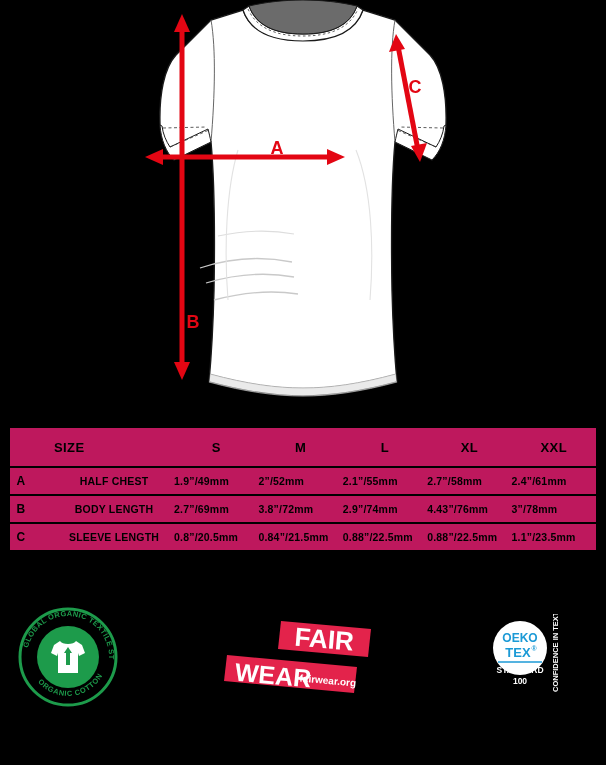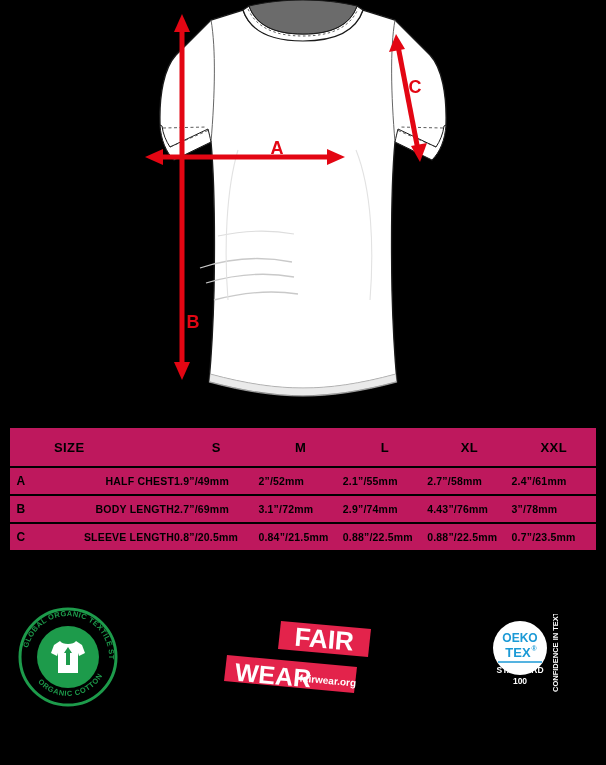--- a/index.html
+++ b/index.html
@@ -84,21 +84,21 @@
     border-bottom: none;
   }
   .data-row td.lbl-col {
     width: 22px;
     font-size: 12px;
     font-weight: bold;
     text-align: center;
   }
   .data-row td.name-col {
     width: 120px;
-    text-align: right;
+    text-align: center;
     padding-left: 22px;
     font-size: 10.5px;
     font-weight: bold;
   }
 
   
   .logos {
     position: absolute;
     left: 0;
     top: 560px;
@@ -260,33 +260,33 @@
           <td>1.9”/49mm</td>
           <td>2”/52mm</td>
           <td>2.1”/55mm</td>
           <td>2.7”/58mm</td>
           <td>2.4”/61mm</td>
         </tr>
         <tr class="data-row">
           <td class="lbl-col">B</td>
           <td class="name-col">BODY LENGTH</td>
           <td>2.7”/69mm</td>
-          <td>3.1”/72mm</td>
+          <td>3.8”/72mm</td>
           <td>2.9”/74mm</td>
           <td>4.43”/76mm</td>
           <td>3”/78mm</td>
         </tr>
         <tr class="data-row">
           <td class="lbl-col">C</td>
           <td class="name-col">SLEEVE LENGTH</td>
           <td>0.8”/20.5mm</td>
           <td>0.84”/21.5mm</td>
           <td>0.88”/22.5mm</td>
           <td>0.88”/22.5mm</td>
-          <td>0.7”/23.5mm</td>
+          <td>1.1”/23.5mm</td>
         </tr>
       </tbody>
     </table>
   </div>
 
   <div class="logos">
     <div class="logo-row">
 
       <div class="gots">
         <svg width="100" height="100" viewBox="0 0 100 100">

